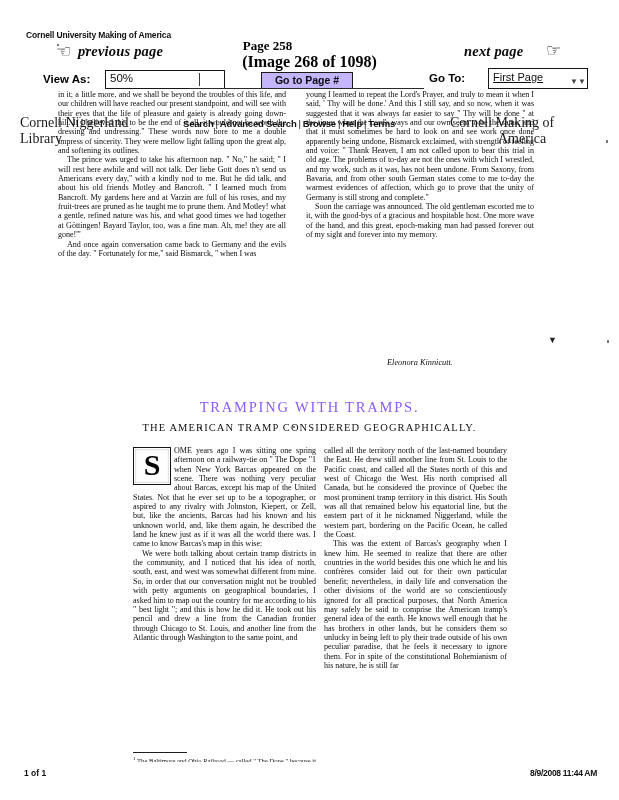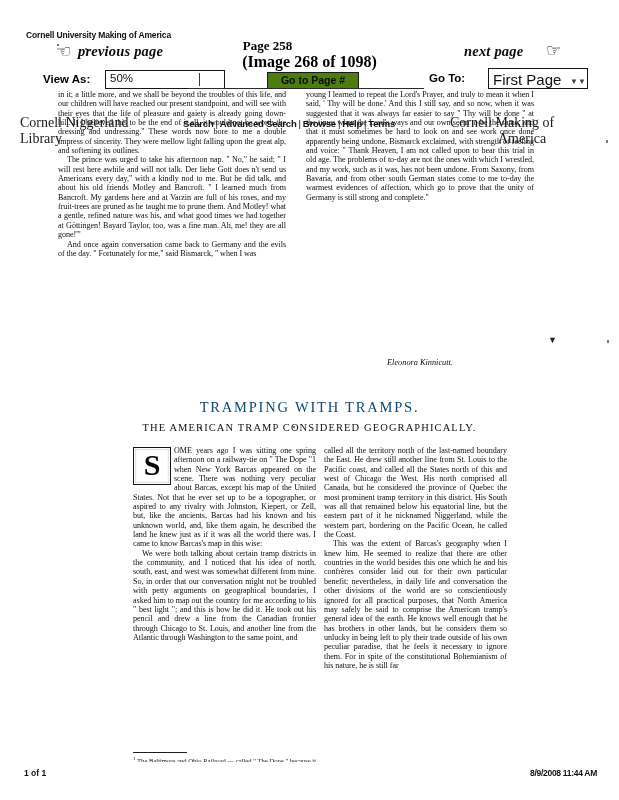--- a/index.html
+++ b/index.html
@@ -81,40 +81,40 @@
   .viewas-val{
     position:absolute;left:110px;top:50px;
     font-family:"Liberation Sans", sans-serif;font-size:11.5px;color:#111;
   }
   .viewas-caret{
     position:absolute;left:199px;top:51px;width:1px;height:13px;
     border-left:1.2px solid #3a3a3a;
   }
 
   .gotopage-btn{
-    position:absolute;left:267px;top:50px;width:90px;height:15px;
-    background:#4d7c0f;border:1.2px solid #1a1a1a;
+    position:absolute;left:261px;top:50px;width:90px;height:15px;
+    background:#c4b5fd;border:1.2px solid #1a1a1a;
   }
   .gotopage-btn span{
     position:absolute;left:0;top:1px;width:90px;text-align:center;
     font-family:"Liberation Sans", sans-serif;font-weight:bold;font-size:10.5px;
     color:#0d0d0d;
   }
 
   .goto-label{
     position:absolute;left:429px;top:50px;
     font-family:"Liberation Sans", sans-serif;font-weight:bold;font-size:11.5px;
   }
   .goto-box{
     position:absolute;left:488px;top:46px;width:98px;height:19px;
     border:1.2px solid #161616;background:#ffffff;
   }
   .goto-val{
     position:absolute;left:493px;top:49px;
-    font-family:"Liberation Sans", sans-serif;font-size:15px;color:#111;
+    font-family:"Liberation Sans", sans-serif;font-size:11px;color:#111;text-decoration:underline;
   }
   .goto-caret{
     position:absolute;left:570px;top:55px;
     font-family:"Liberation Sans", sans-serif;font-size:8px;color:#444;
   }
 
   
   .wordmark{
     position:absolute;
     font-family:"Liberation Serif", serif;font-size:14px;color:#1a1a1a;
@@ -160,21 +160,21 @@
   .colA{left:58px;top:16px;}
   .colB{left:306px;top:16px;}
 
   .signature{
     position:absolute;left:306px;top:284px;width:228px;
     text-align:center;font-style:italic;font-size:8.3px;
   }
 
   .art-title{
     position:absolute;left:0;top:325px;width:619px;text-align:center;
-    font-size:14.5px;letter-spacing:1.8px;color:#0c4a6e;
+    font-size:14.5px;letter-spacing:1.8px;color:#8b5cf6;
   }
   .art-sub{
     position:absolute;left:0;top:348px;width:619px;text-align:center;
     font-size:10.5px;letter-spacing:1.1px;color:#101010;
   }
 
   .colC{left:133px;top:372px;width:183px;}
   .colD{left:324px;top:372px;width:183px;}
 
   .dropcap{
@@ -256,20 +256,21 @@
     <div class="running-head-rule"></div>
 
     <div class="col colA">
       <p class="noind">in it; a little more, and we shall be beyond the troubles of this life, and our children will have reached our present standpoint, and will see with their eyes that the life of pleasure and gaiety is already going down-hill. If I believed this to be the end of it all, it would not be worth the dressing and undressing." These words now bore to me a double impress of sincerity. They were mellow light falling upon the great alp, and softening its outlines.</p>
       <p>The prince was urged to take his afternoon nap. " No," he said; " I will rest here awhile and will not talk. Der liebe Gott does n't send us Americans every day," with a kindly nod to me. But he did talk, and about his old friends Motley and Bancroft. " I learned much from Bancroft. My gardens here and at Varzin are full of his roses, and my fruit-trees are pruned as he taught me to prune them. And Motley! what a gentle, refined nature was his, and what good times we had together at Göttingen! Bayard Taylor, too, was a fine man. Ah, me! they are all gone!'"</p>
       <p>And once again conversation came back to Germany and the evils of the day. " Fortunately for me," said Bismarck, " when I was</p>
     </div>
 
     <div class="col colB">
       <p class="noind">young I learned to repeat the Lord's Prayer, and truly to mean it when I said, ' Thy will be done.' And this I still say, and so now, when it was suggested that it was always far easier to say " Thy will be done " at the times when the Lord's ways and our own seem to be the same, and that it must sometimes be hard to look on and see work once done apparently being undone, Bismarck exclaimed, with strength of feeling and voice: " Thank Heaven, I am not called upon to bear this trial in old age. The problems of to-day are not the ones with which I wrestled, and my work, such as it was, has not been undone. From Saxony, from Bavaria, and from other south German states come to me to-day the warmest evidences of affection, which go to prove that the unity of Germany is still strong and complete."</p>
+      <p>Soon the carriage was announced. The old gentleman escorted me to it, with the good-bys of a gracious and hospitable host. One more wave of the hand, and this great, epoch-making man had passed forever out of my sight and forever into my memory.</p>
     </div>
 
     <div class="signature">Eleonora Kinnicutt.</div>
 
     <div class="art-title">TRAMPING WITH TRAMPS.</div>
     <div class="art-sub">THE AMERICAN TRAMP CONSIDERED GEOGRAPHICALLY.</div>
 
     <div class="col colC">
       <div class="dropcap">S</div>
       <p class="noind">OME years ago I was sitting one spring afternoon on a railway-tie on " The Dope "1 when New York Barcas appeared on the scene. There was nothing very peculiar about Barcas, except his map of the United States. Not that he ever set up to be a topographer, or aspired to any rivalry with Johnston, Kiepert, or Zell, but, like the ancients, Barcas had his known and his unknown world, and, like them again, he described the land he knew just as if it was all the world there was. I came to know Barcas's map in this wise:</p>

